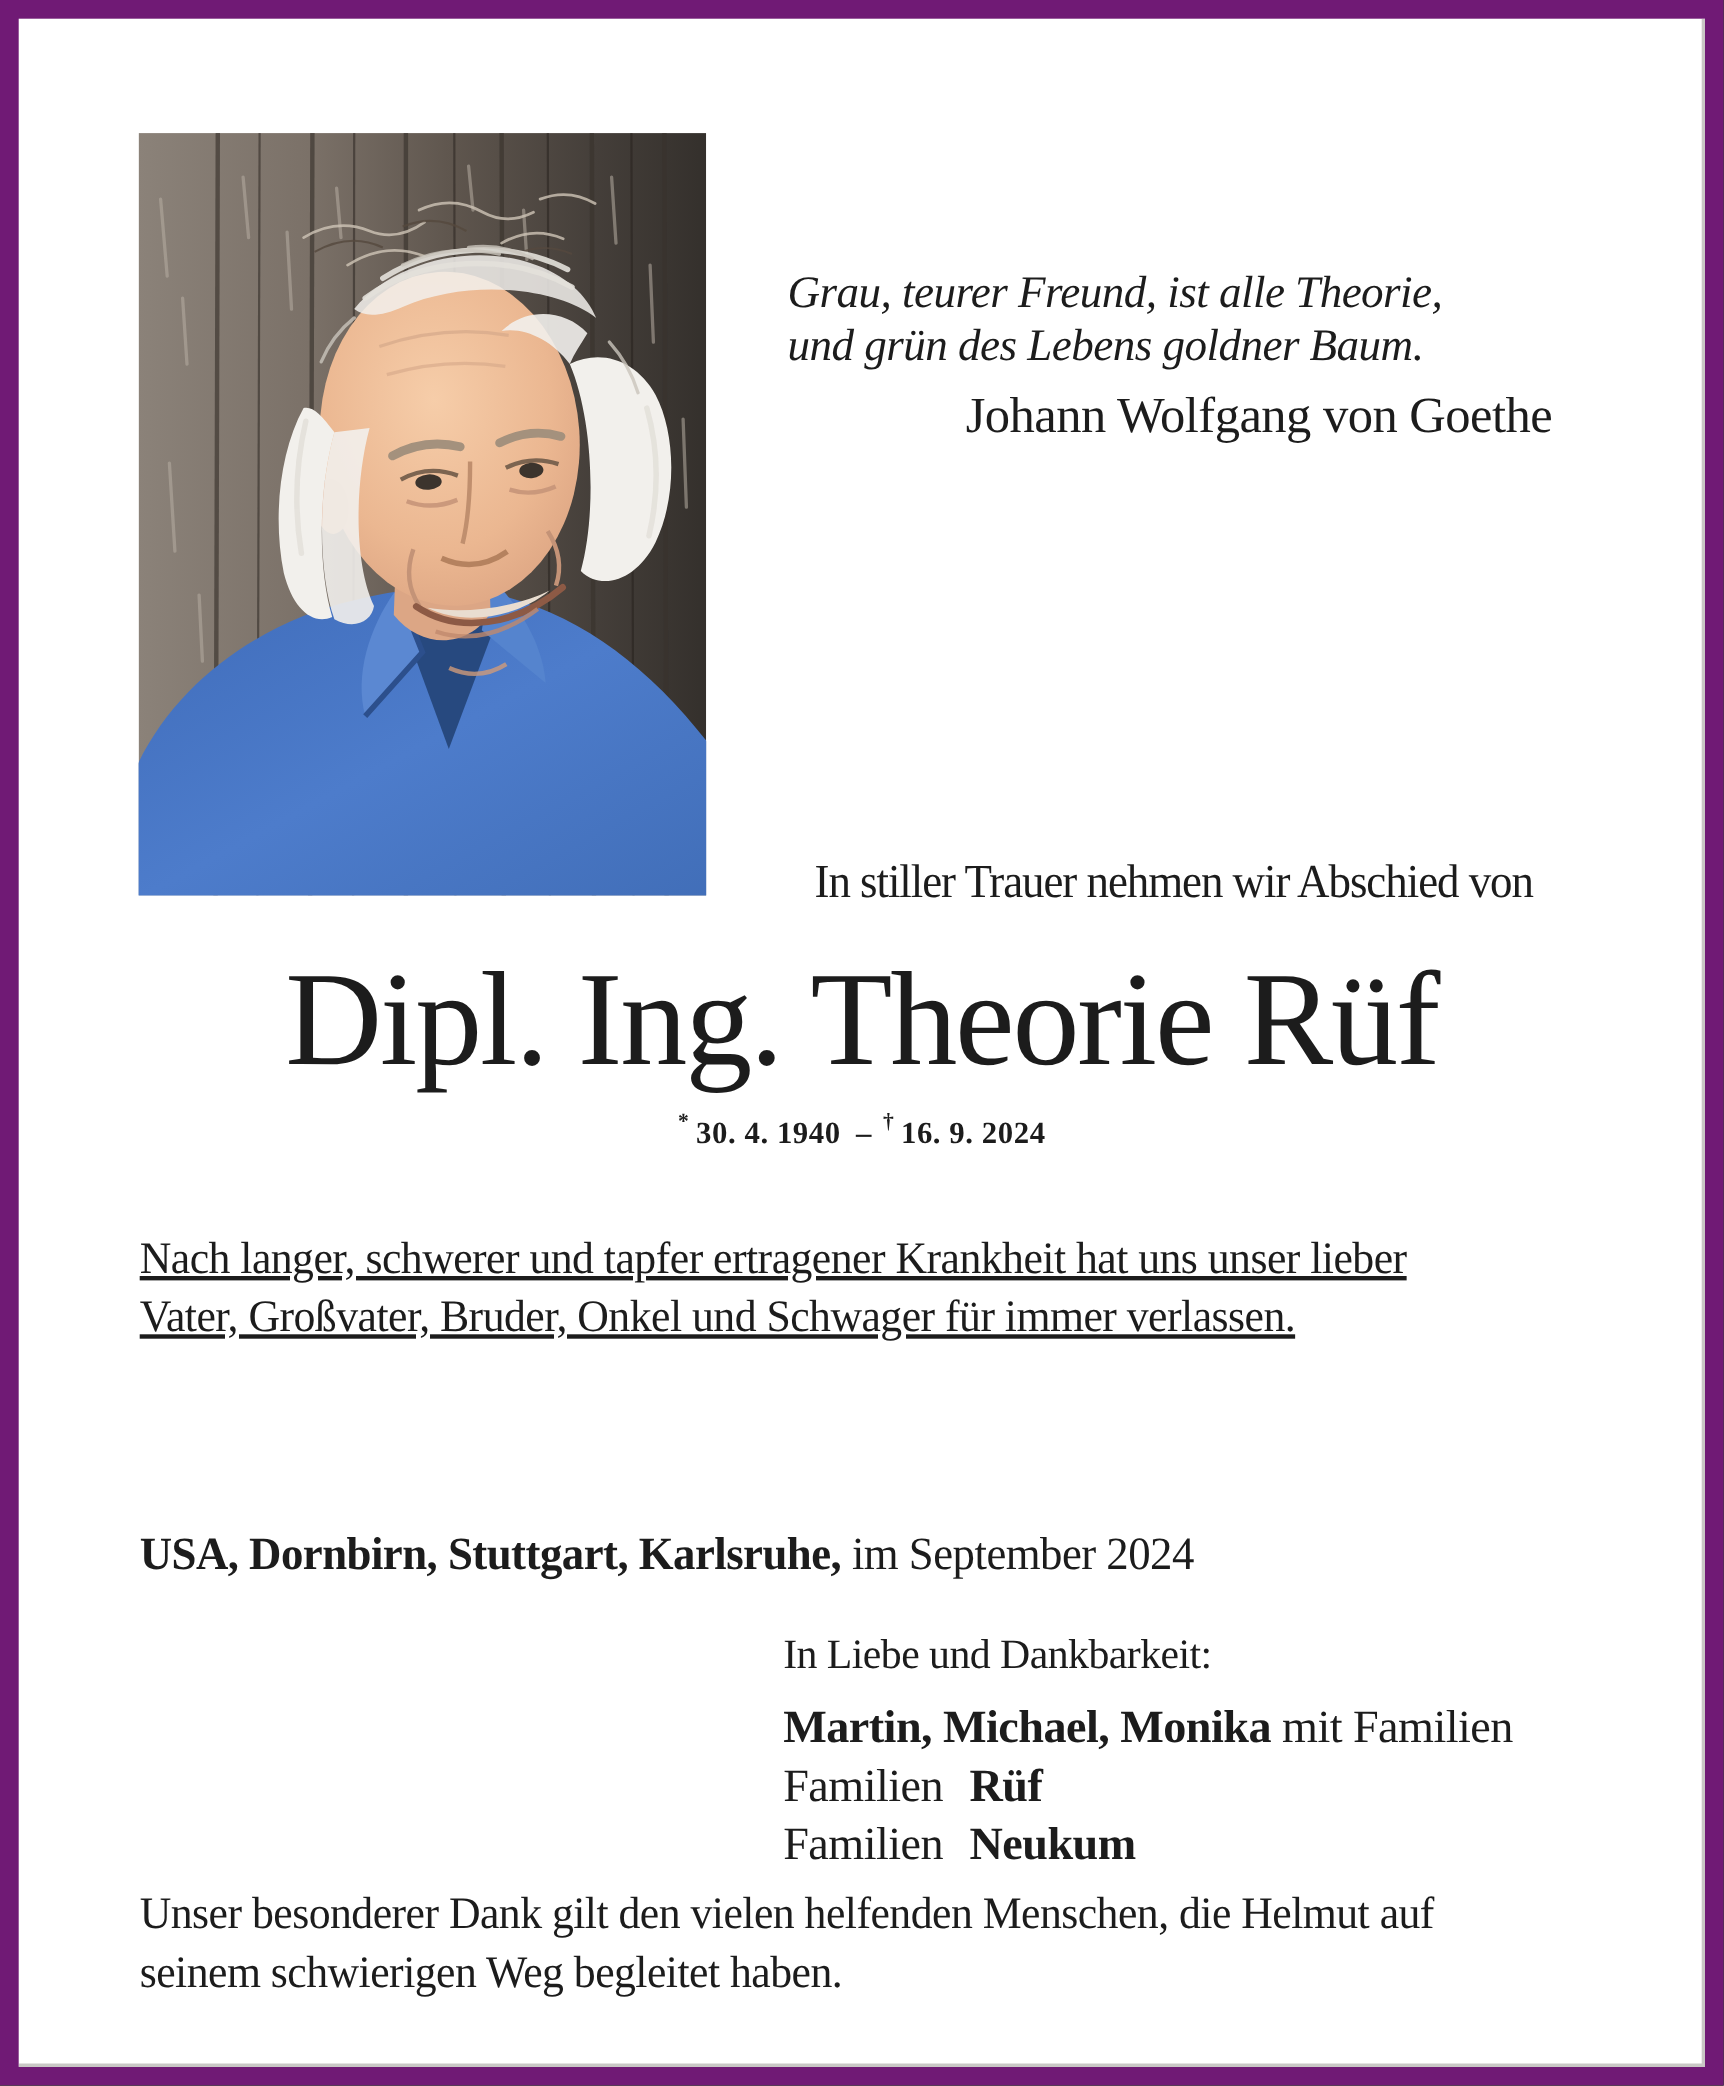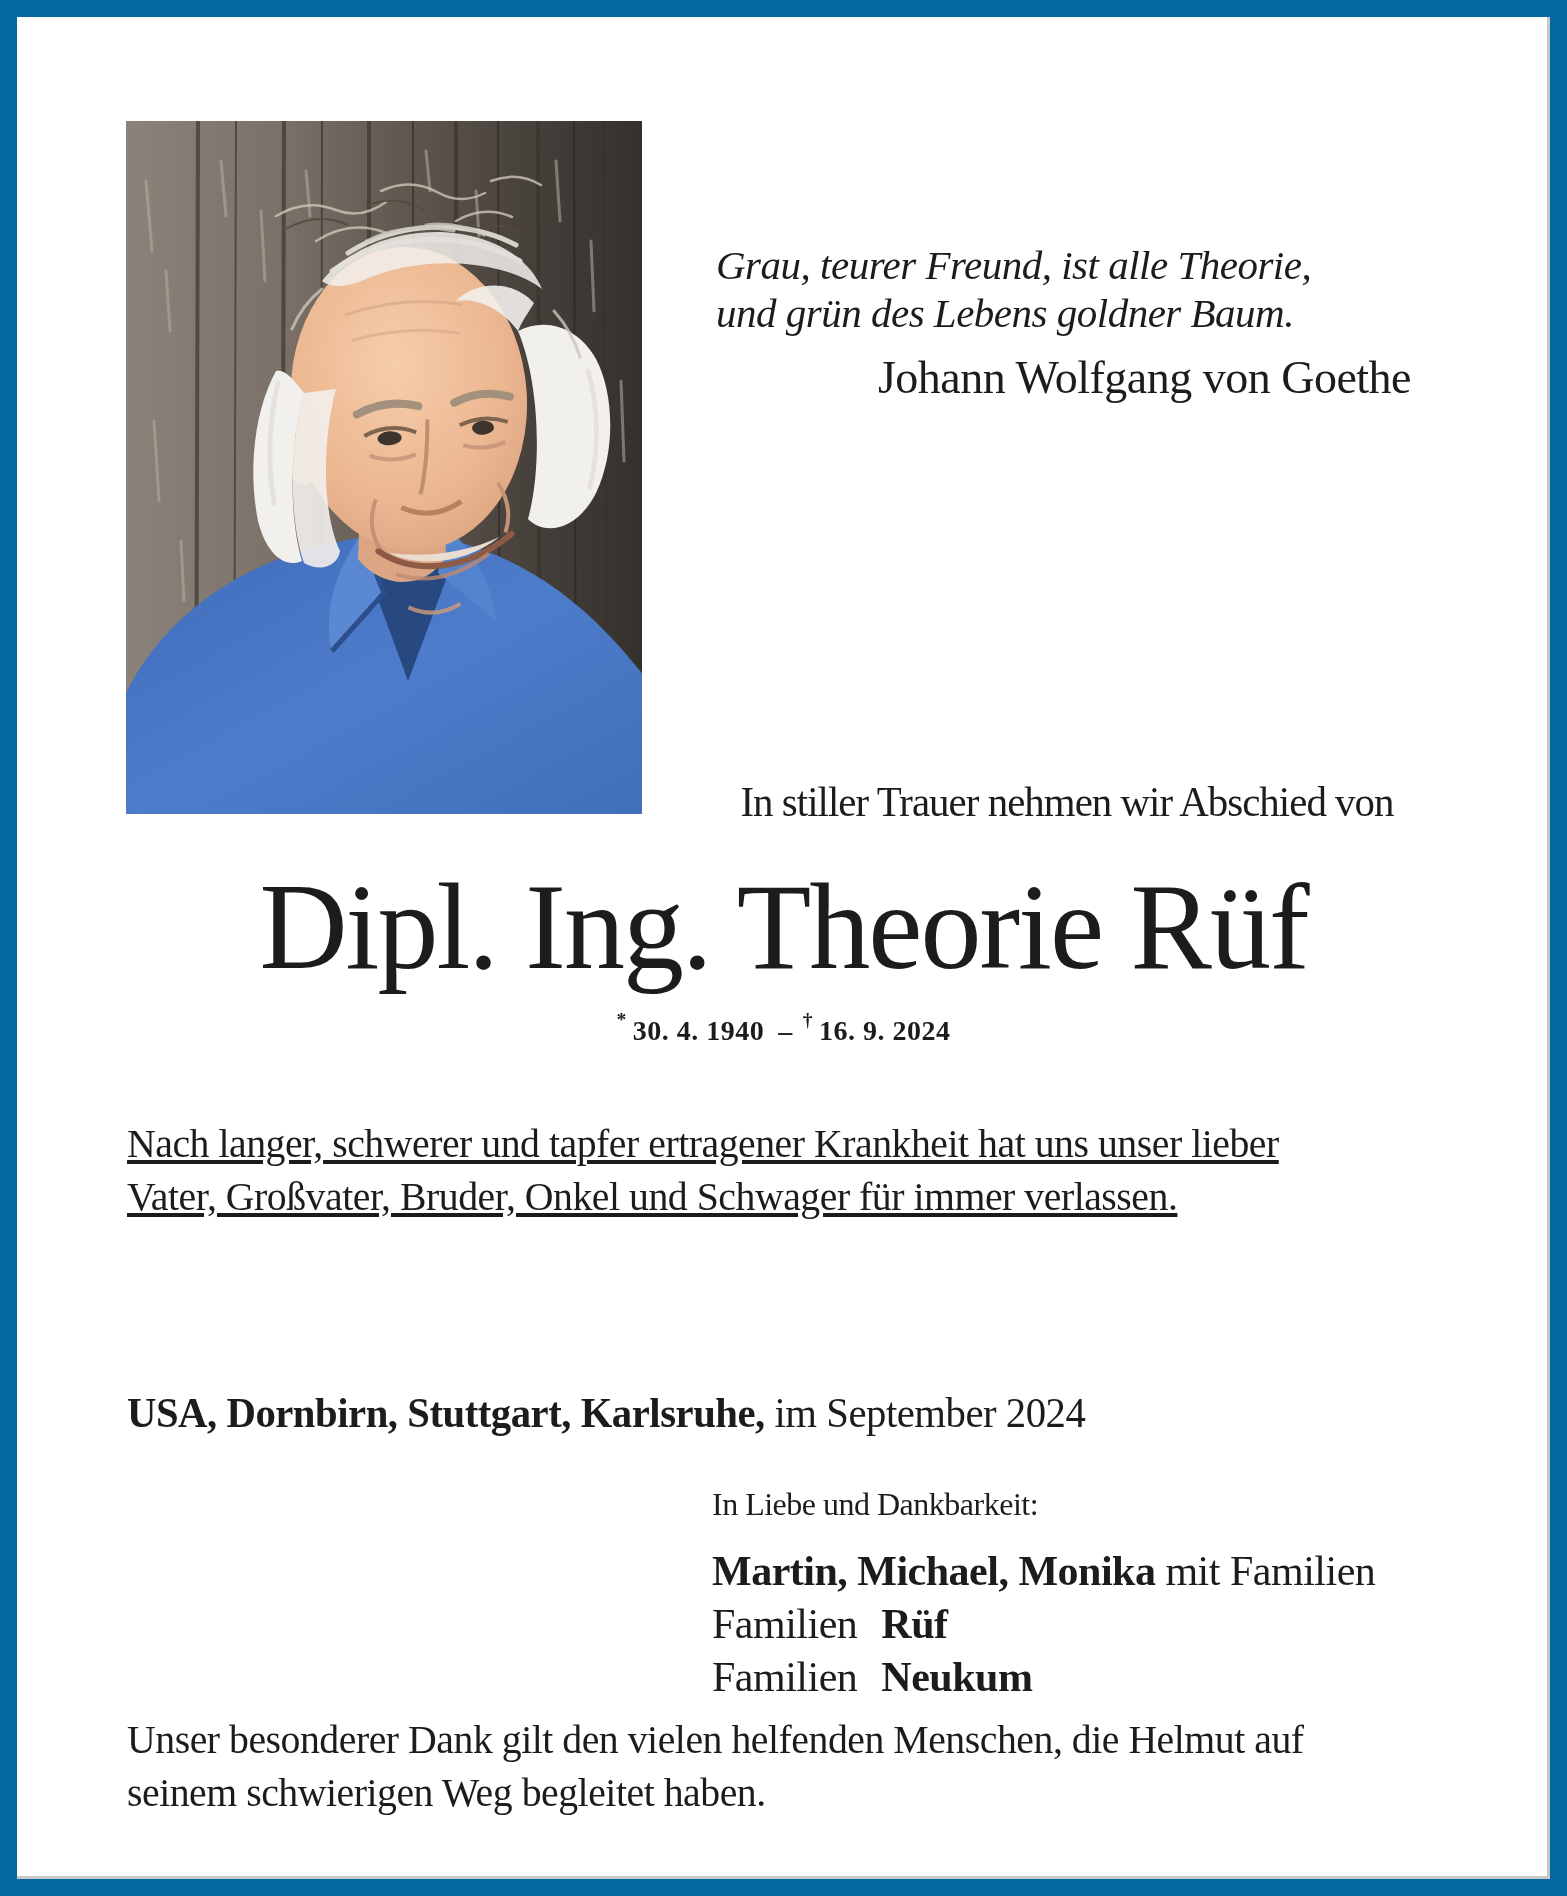--- a/index.html
+++ b/index.html
@@ -1,19 +1,19 @@
 <!DOCTYPE html>
 <html><head>
 <meta charset="utf-8">
 <style>
   html, body { margin: 0; padding: 0; background: #2b2828; }
   .sheet {
     position: relative;
     width: 1567px; height: 1896px;
-    background: #0369a1;
+    background: #701a75;
     font-family: "Liberation Serif", "DejaVu Serif", serif;
     color: #1c1c1c;
     overflow: hidden;
   }
   .inner {
     position: absolute;
     left: 17px; top: 17px; right: 17px; bottom: 17px;
     background: #ffffff;
     box-shadow: inset -3px -3px 0 #c9c7c5;
   }
@@ -99,21 +99,21 @@
     letter-spacing: -0.5px;
     transform: scaleX(0.97);
     transform-origin: 0 50%;
   }
   .dateline .places { font-weight: bold; }
   .dateline .when { margin-left: 10px; }
 
   
   .mourners { left: 695px; top: 1462px; }
   .mourners-heading {
-    font-size: 32px;
+    font-size: 38px;
     line-height: 50px;
     white-space: nowrap;
     letter-spacing: -0.5px;
   }
   .mourners-lines { margin-top: 16px; font-family: Liberation Serif, serif; }
   .mourner-line {
     display: block;
     font-size: 42px;
     line-height: 53px;
     white-space: nowrap;

